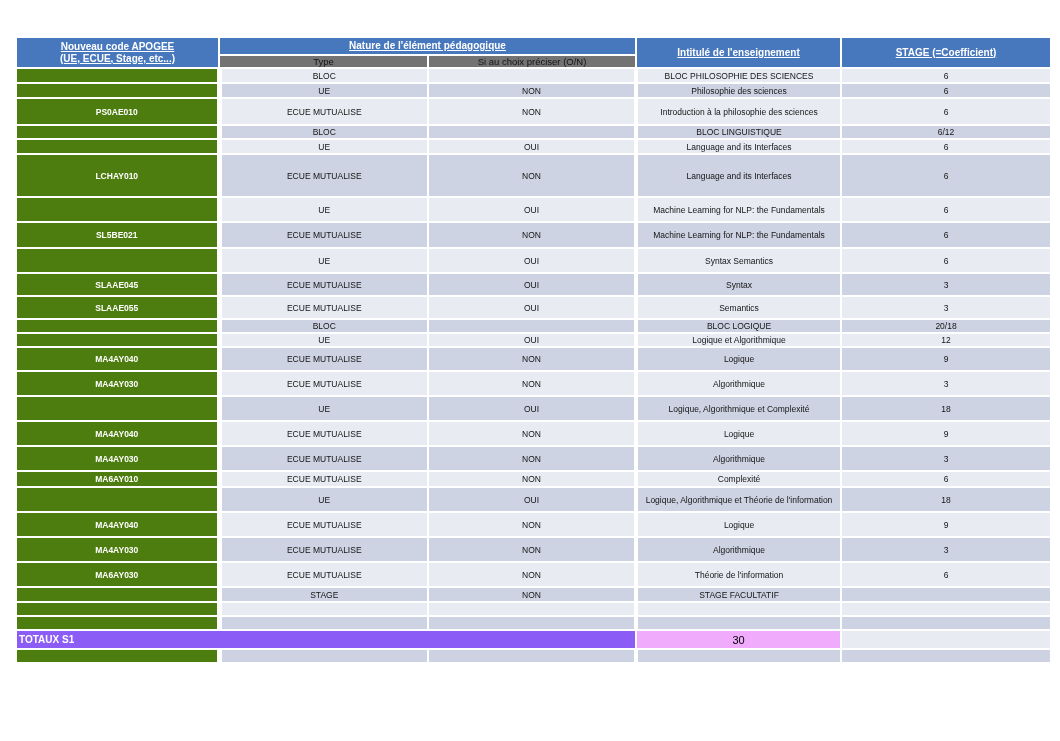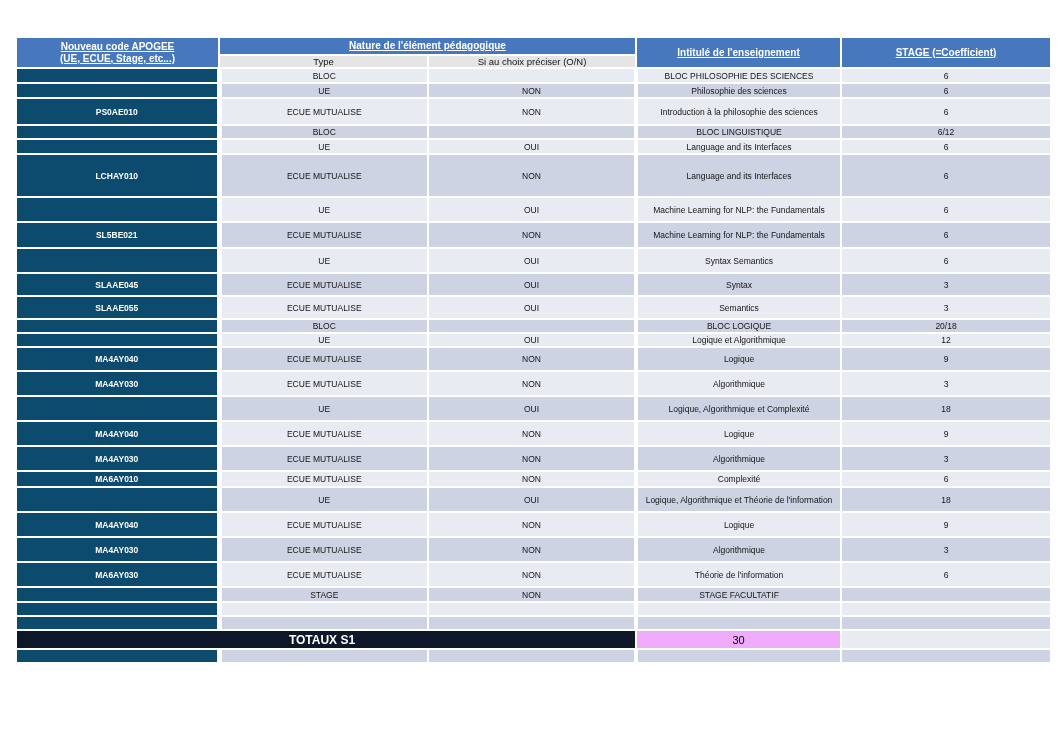--- a/index.html
+++ b/index.html
@@ -25,36 +25,36 @@
     overflow:hidden;white-space:nowrap;
   }
   thead th.blue{
     background:#4777bc;color:#ffffff;
     font-weight:bold;font-size:10px;line-height:12px;
   }
   .u{text-decoration:underline;}
   thead tr.hrowA{height:18px;}
   thead tr.hrowB{height:13px;}
   th.sub{
-    background:#e5e5e5;color:#141414;
+    background:#737373;color:#141414;
     font-weight:normal;font-size:9.5px;
   }
   td.code{
-    background:#0c4a6e;color:#ffffff;
+    background:#4d7c0f;color:#ffffff;
     font-weight:bold;font-size:8.5px;
     border-right-width:5px;
   }
   td.choix{border-right-width:4px;}
   td.body{font-size:8.5px;color:#141414;}
   tr.light td.body{background:#e9ebf3;}
   tr.dark td.body{background:#cdd3e2;}
   td.total-label{
-    background:#0f172a;color:#ffffff;
-    font-weight:bold;font-size:12px;
-    text-align:center;padding-right:10px;
+    background:#8b5cf6;color:#ffffff;
+    font-weight:bold;font-size:10px;
+    text-align:left;padding-right:10px;
   }
   td.total-value{
     background:#f0abfc;color:#000;
     font-size:11px;font-weight:normal;
   }
   tr.totals td.total-ects{background:#e9ebf3;}
 </style>
 </head>
 <body>
 

